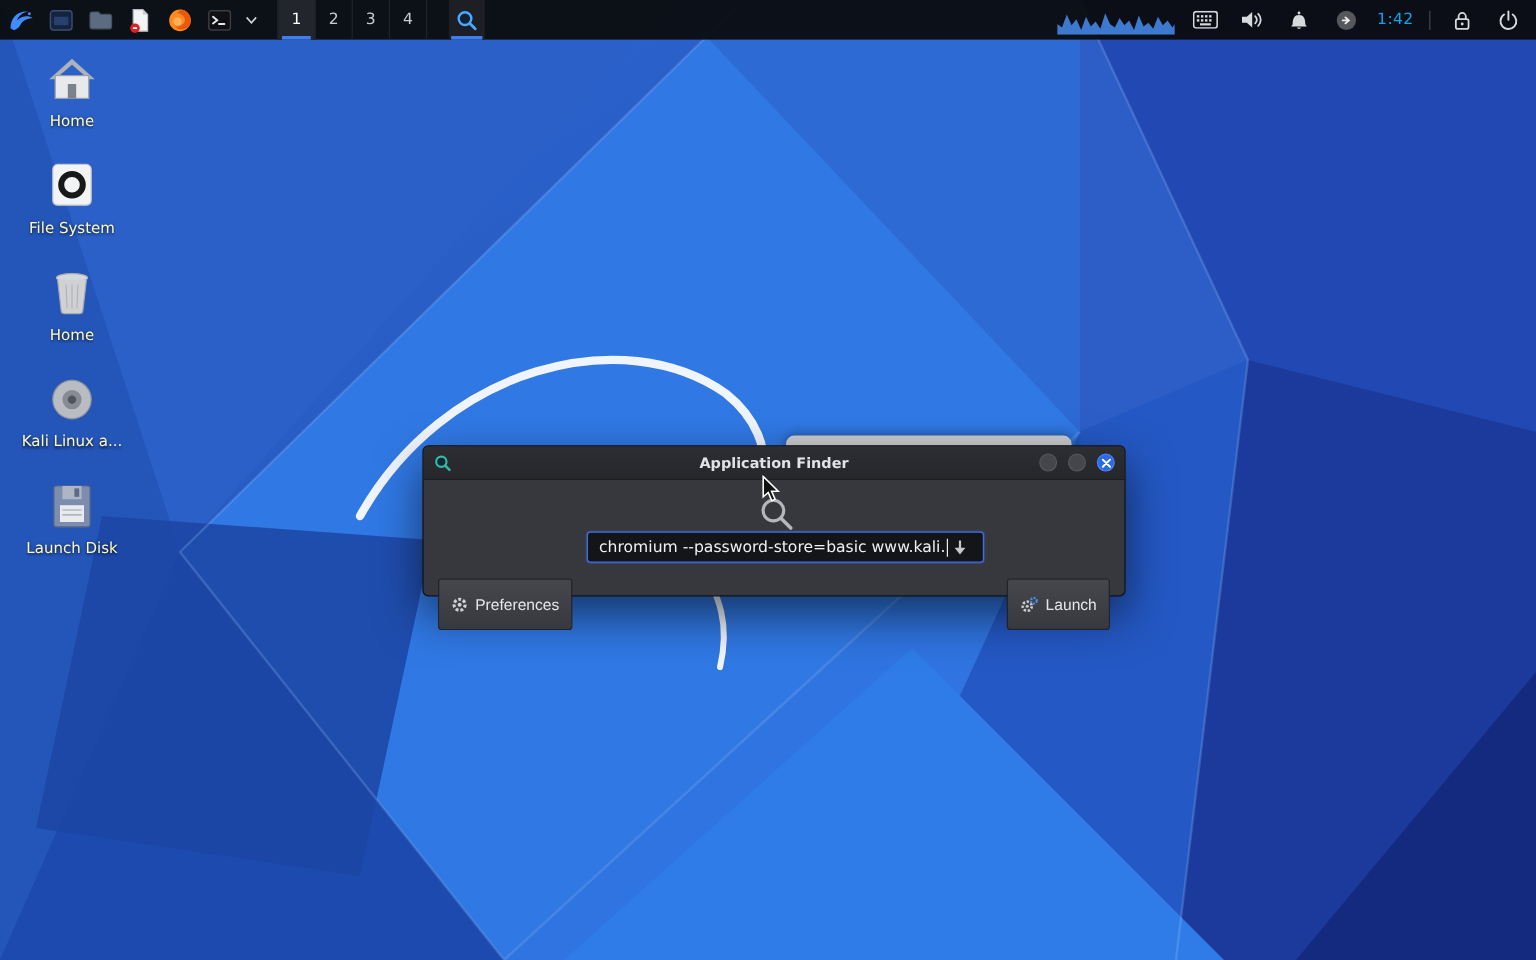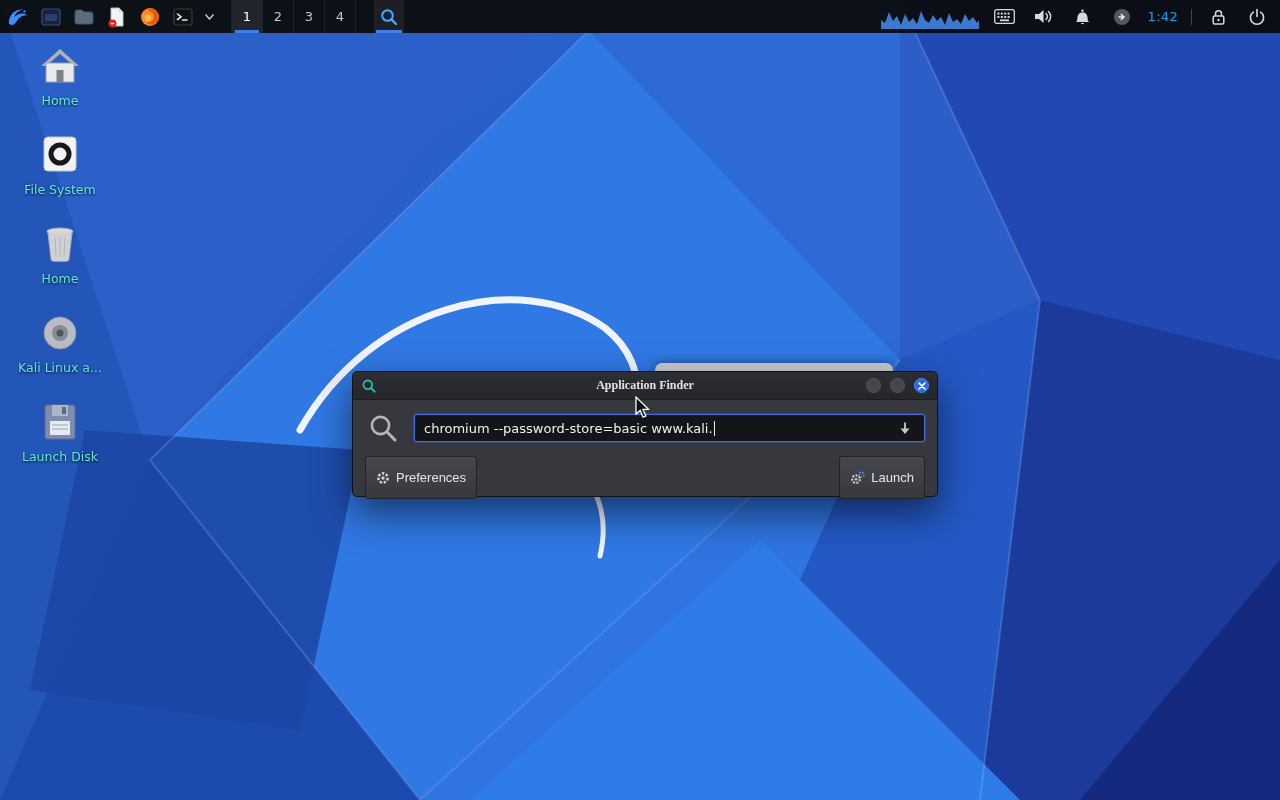--- a/index.html
+++ b/index.html
@@ -25,41 +25,41 @@
   .task-btn::after { content:""; position:absolute; left:2px; right:2px; bottom:0; height:3px; background:#3d7ff0; }
 
   .panel-right { margin-left:auto; display:flex; align-items:center; gap:13px; padding-right:10px; }
   .clock { font-size:13px; color:#0ea5e9; letter-spacing:.3px; }
   .vsep { width:1px; height:16px; background:#46474c; }
 
   
   .dicons { position:absolute; left:0; top:46px; width:120px; z-index:5; }
   .dicon { width:120px; display:flex; flex-direction:column; align-items:center; gap:7px; margin-bottom:27px;
            cursor:default; }
-  .dicon .lbl { color:#5eead4; font-size:12.5px; text-shadow:0 1px 3px rgba(0,0,0,.85); max-width:116px;
+  .dicon .lbl { color:#fef9c3; font-size:12.5px; text-shadow:0 1px 3px rgba(0,0,0,.85); max-width:116px;
                 white-space:nowrap; overflow:hidden; text-overflow:ellipsis; text-align:center; }
 
   
   .ghost { position:absolute; left:655px; top:363px; width:238px; height:12px; background:#c9cbce;
            border-radius:7px 7px 0 0; z-index:8; box-shadow:0 0 10px rgba(0,0,0,.4); }
 
   
   .finder { position:absolute; left:352px; top:371px; width:586px; height:126px; z-index:10;
             background:#37383e; border:1px solid #101114; border-radius:5px;
             box-shadow:0 16px 38px rgba(0,0,0,.55); }
   .titlebar { height:28px; background:linear-gradient(#2d2e33,#26272b); border-bottom:1px solid #1b1c20;
-              border-radius:4px 4px 0 0; display:flex; align-items:center; padding:0 8px; position:relative;font-family:Liberation Serif, serif; }
+              border-radius:4px 4px 0 0; display:flex; align-items:center; padding:0 8px; position:relative; }
   .titlebar .ttl { position:absolute; left:0; right:0; text-align:center; font-size:12px; font-weight:bold;
                    color:#e2e3e6; pointer-events:none; }
   .tb-controls { margin-left:auto; display:flex; align-items:center; gap:9px; z-index:2; }
   .circ { width:15px; height:15px; border-radius:50%; background:#45464b; border:1px solid #56575d;
           display:flex; align-items:center; justify-content:center; }
   .circ.close { background:#2a6ae8; border-color:#4b84f2; }
 
-  .search-row { display:flex; align-items:center; margin:13px 12px 0 15px; }
+  .search-row { display:flex; align-items:center; margin:13px 12px 0 15px;flex-direction:column; }
   .query-field { margin-left:16px; flex:1; height:28px; background:#141519; border:1px solid #3f6fe8;
                  box-shadow:0 0 0 1px rgba(63,111,232,.28); border-radius:3px; display:flex;
                  align-items:center; padding:0 9px; }
   .query-text { color:#f0f1f3; font-size:13px; white-space:nowrap; overflow:hidden; }
   .caret { display:inline-block; width:1px; height:15px; background:#eceded; margin-left:1px;
            animation:blink 1.1s step-end infinite; }
   @keyframes blink { 50% { opacity:0; } }
   .drop-btn { margin-left:auto; width:20px; height:24px; display:flex; align-items:center; justify-content:center; }
 
   .btn-row { display:flex; justify-content:space-between; margin:13px 12px 0 12px; }

